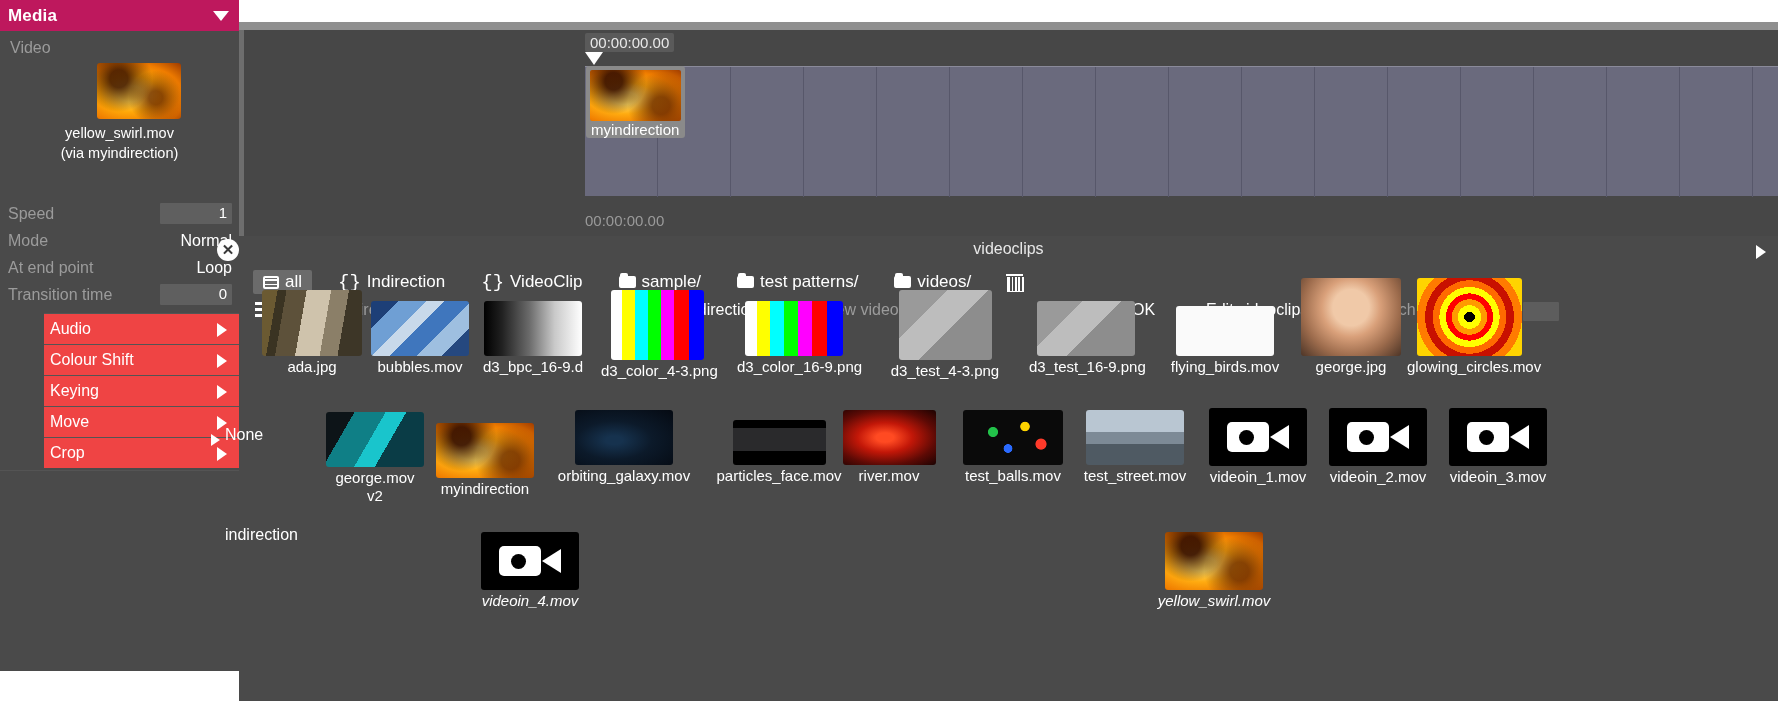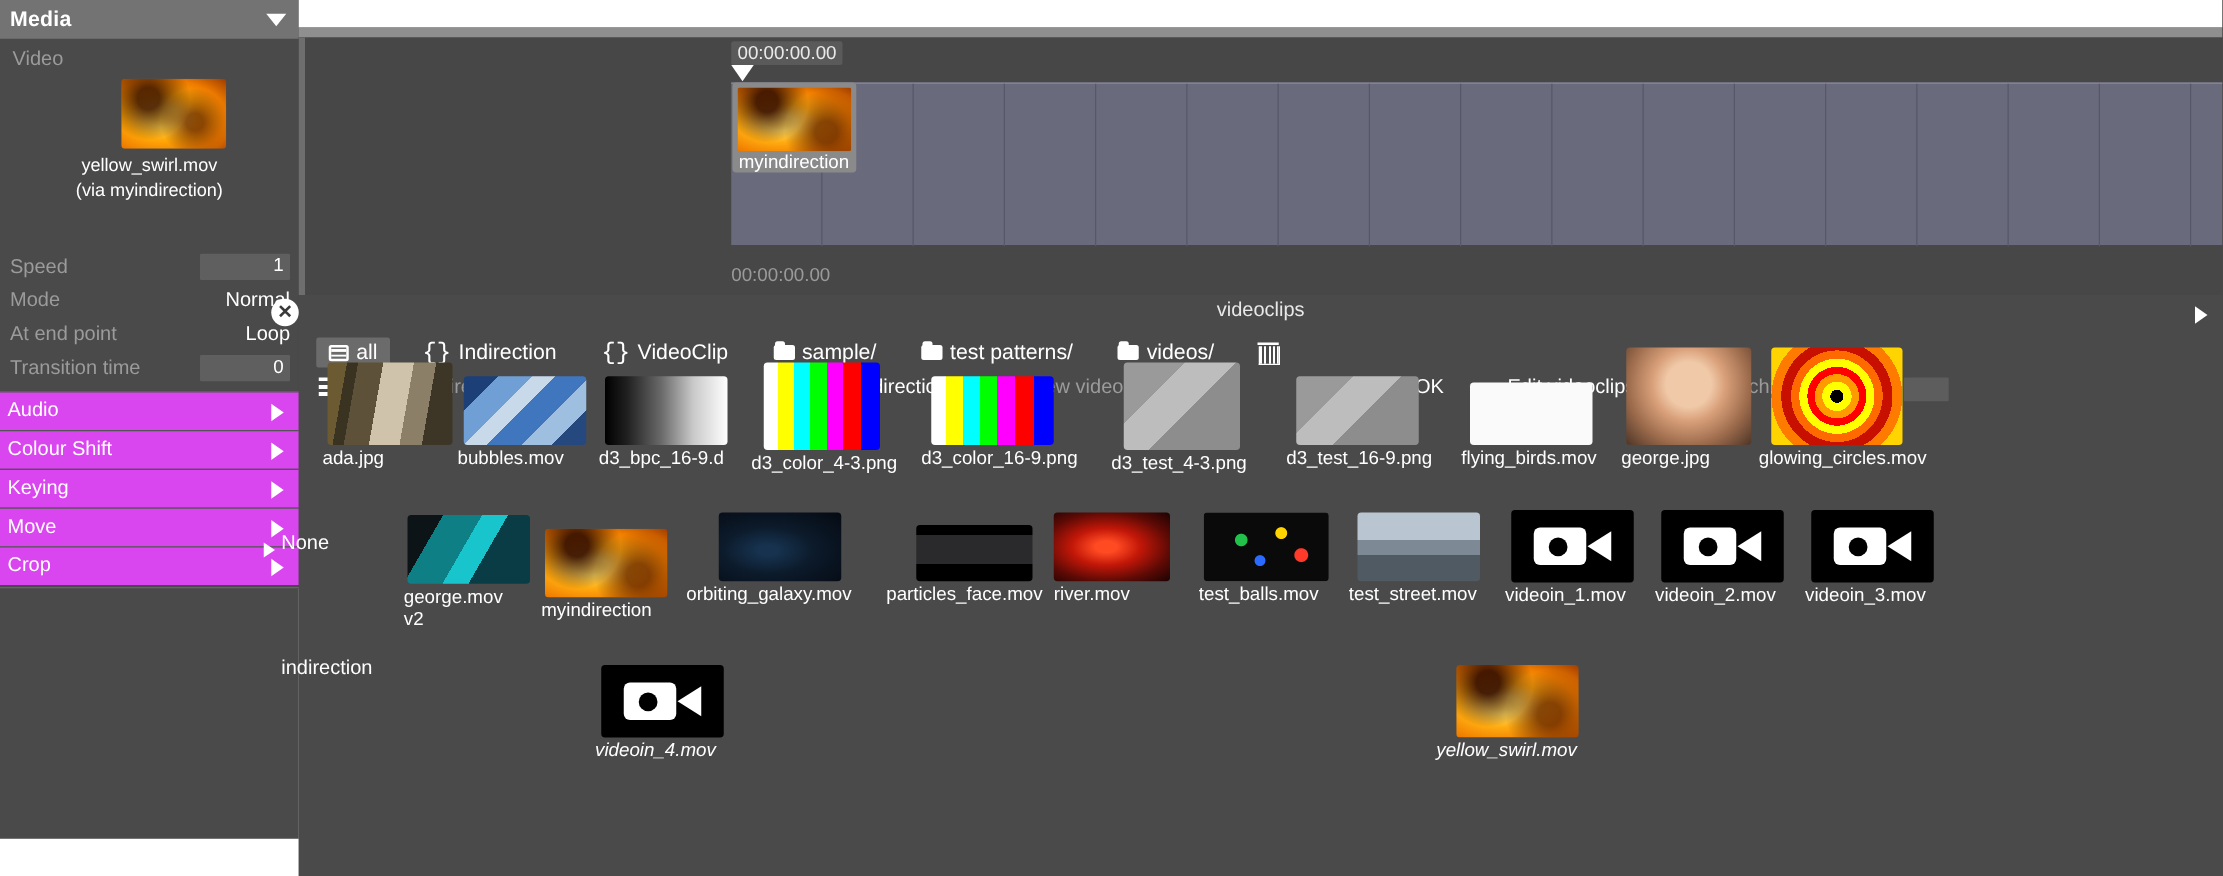--- a/index.html
+++ b/index.html
@@ -10,21 +10,21 @@
     overflow: hidden;
   }
   .app { position: relative; width: 1778px; height: 701px; background: #4a4a4a; }
 
   
   .left-panel {
     position: absolute; left: 0; top: 0; width: 239px; height: 701px;
     background: #4a4a4a;
   }
   .panel-header {
-    position: relative; height: 31px; background: #737373;
+    position: relative; height: 31px; background: #be185d;
     display: flex; align-items: center; padding: 0 8px;
   }
   .panel-header .title { color: #ffffff; font-size: 17px; font-weight: bold; letter-spacing: .2px; }
   .panel-header .tri-down {
     position: absolute; right: 10px; top: 11px;
     width: 0; height: 0; border-left: 8px solid transparent; border-right: 8px solid transparent;
     border-top: 10px solid #ffffff;
   }
   .video-row { position: relative; height: 112px; }
   .video-label {
@@ -55,21 +55,21 @@
     position: absolute; right: 7px; top: 3px; width: 72px; height: 21px;
     background: #5f5f5f; border-radius: 1px;
   }
   .prop-field span {
     position: absolute; right: 5px; top: 1px; color: #ffffff; font-size: 15px;
   }
 
   .accordions { position: absolute; left: 0; top: 313px; width: 239px; }
   .acc-row {
     position: relative; height: 31px; border-top: 1px solid #545454;
-    background: #d946ef; display: flex; align-items: center;
+    background: #ef4444; display: flex; align-items: center; margin-left: 44px;
   }
   .acc-row .acc-label { color: #ffffff; font-size: 16px; margin-left: 6px; }
   .acc-row .tri-right {
     position: absolute; right: 12px; top: 9px;
     width: 0; height: 0; border-top: 7px solid transparent; border-bottom: 7px solid transparent;
     border-left: 10px solid #ffffff;
   }
   .left-bottom-white {
     position: absolute; left: 0; top: 470px; width: 239px; height: 231px; background: #ffffff;
   }
@@ -199,21 +199,21 @@
       linear-gradient(#ffffff,#ffffff) 9px 9px/7px 7px no-repeat;
     border: 1.5px solid #ffffff;
   }
   .lbl-dim { color: #9b9b9b; font-size: 16px; position: absolute; }
   .lbl-white { color: #ffffff; font-size: 16px; position: absolute; }
   .field-box { position: absolute; background: #5d5d5d; border-radius: 1px; }
 
   
   .media-grid { position: absolute; left: 0; top: 50px; right: 0; }
   .grid-row { position: relative; }
-  .item { position: absolute; text-align: left; }
+  .item { position: absolute; text-align: center; }
   .item .thumb { border-radius: 3px; margin: 0 auto; overflow: hidden; position: relative; }
   .item .name { color: #ffffff; font-size: 15px; line-height: 18px; margin-top: 2px; white-space: nowrap; }
   .item .name2 { color: #ffffff; font-size: 15px; line-height: 17px; }
 
   .side-label { position: absolute; color: #ffffff; font-size: 16px; }
   .side-arrow {
     position: absolute; width: 0; height: 0;
     border-top: 6px solid transparent; border-bottom: 6px solid transparent;
     border-left: 9px solid #ffffff;
   }

